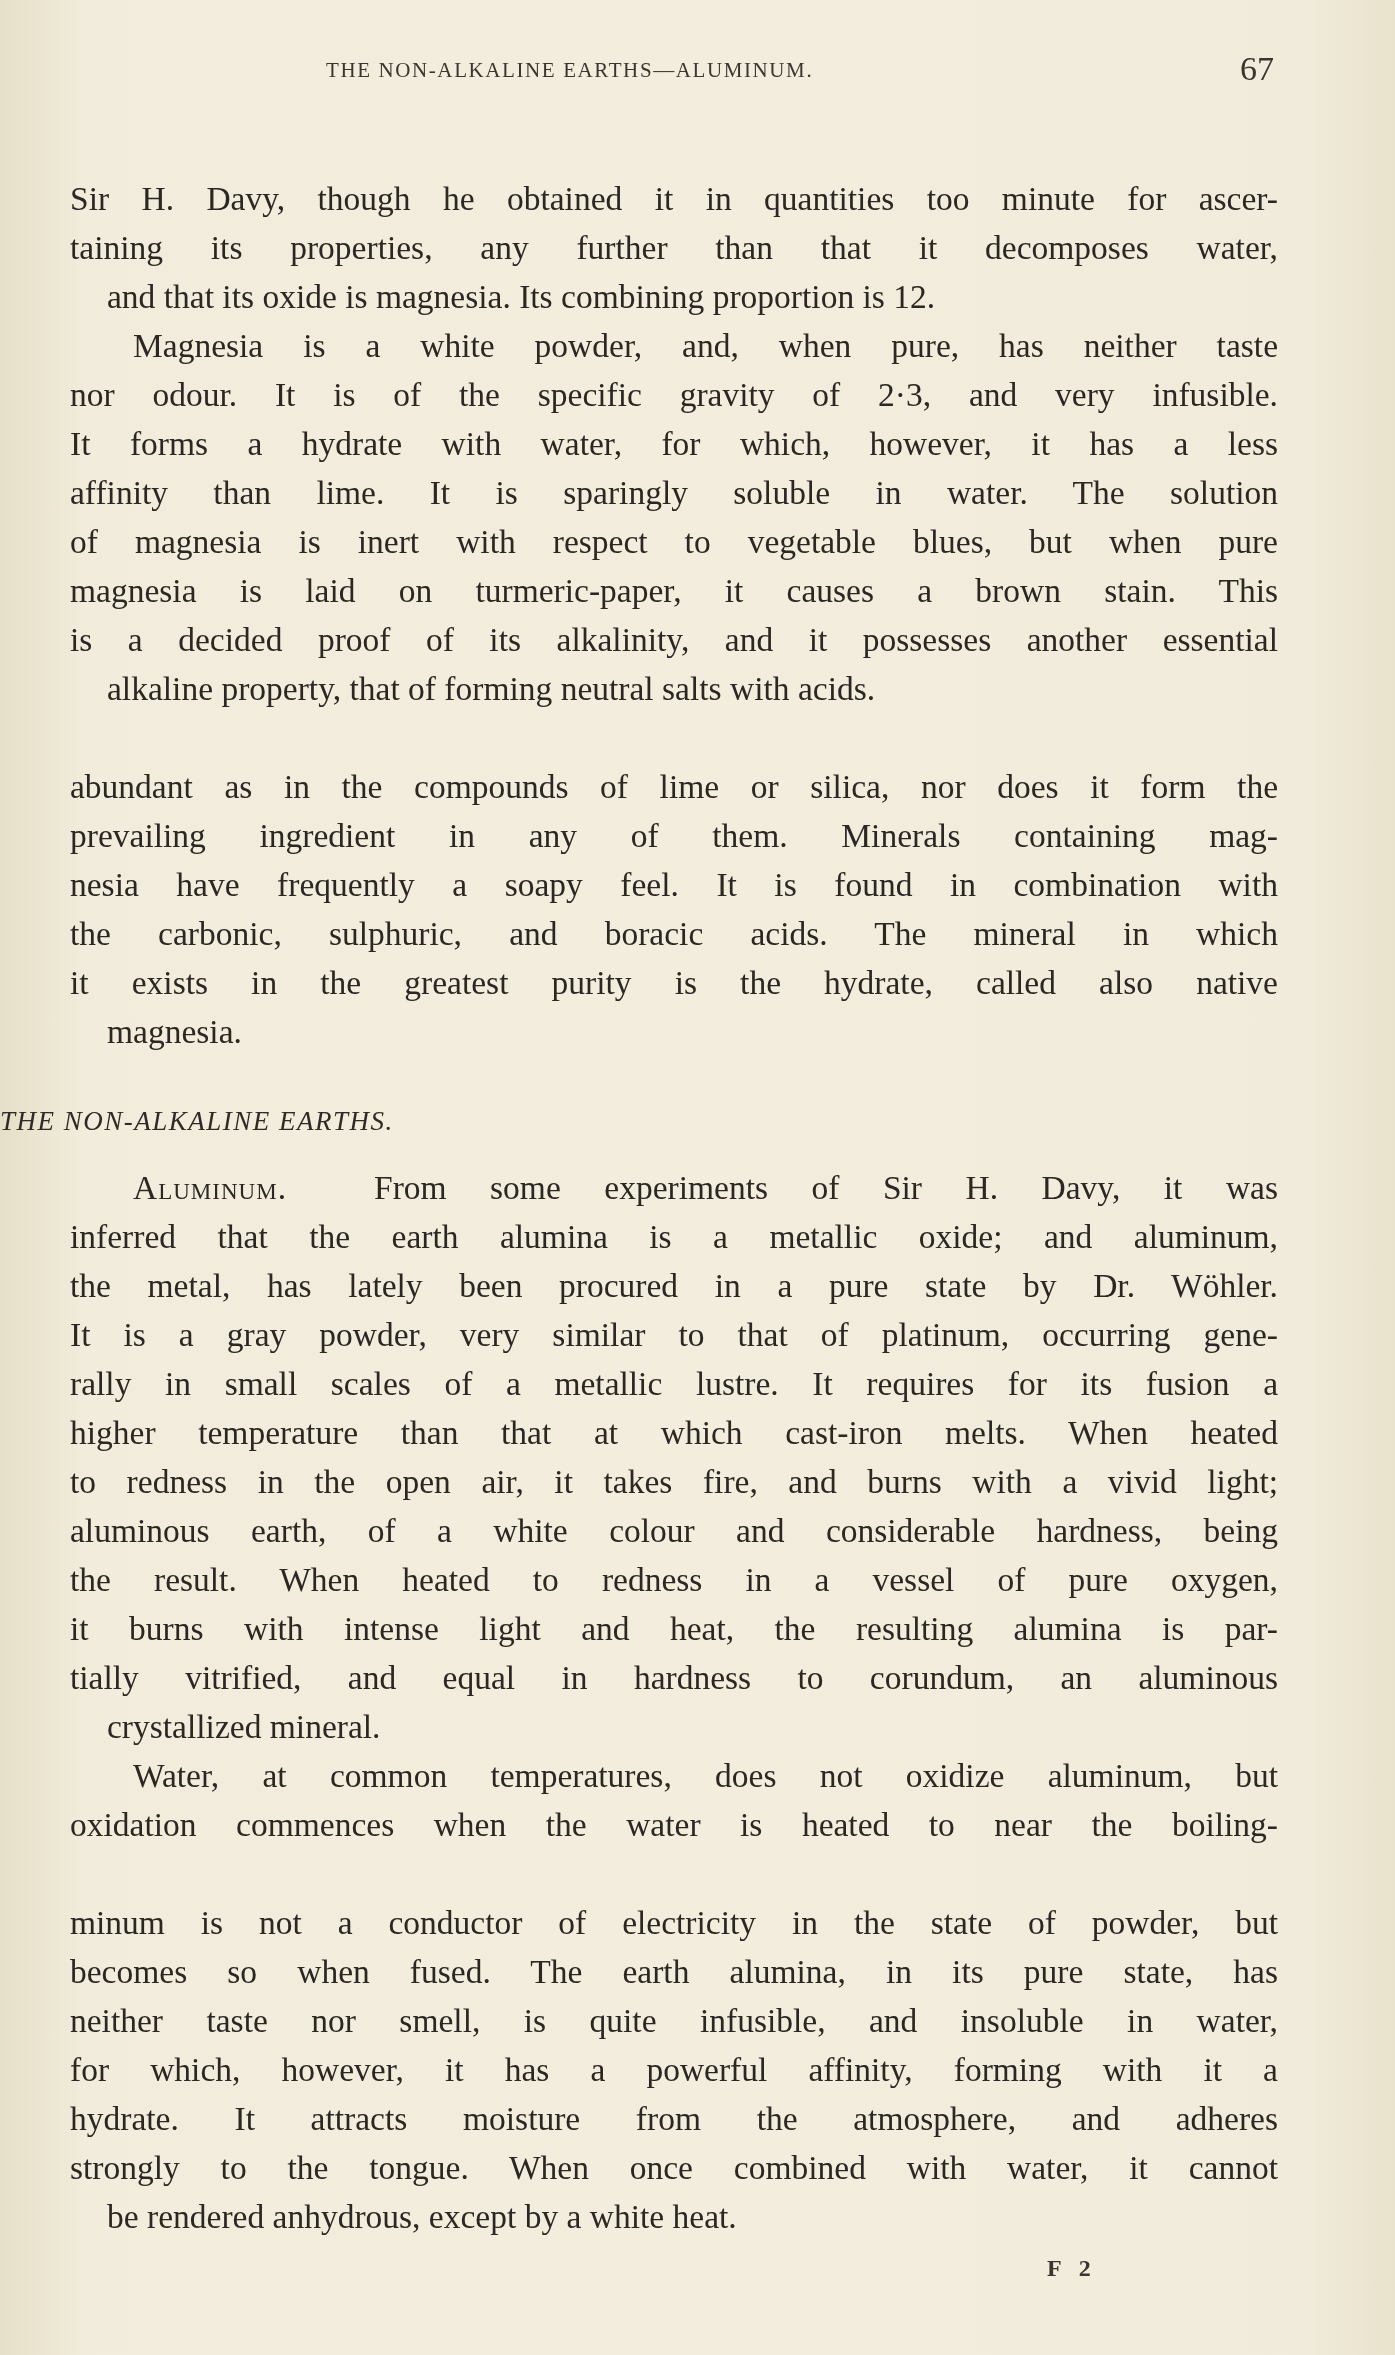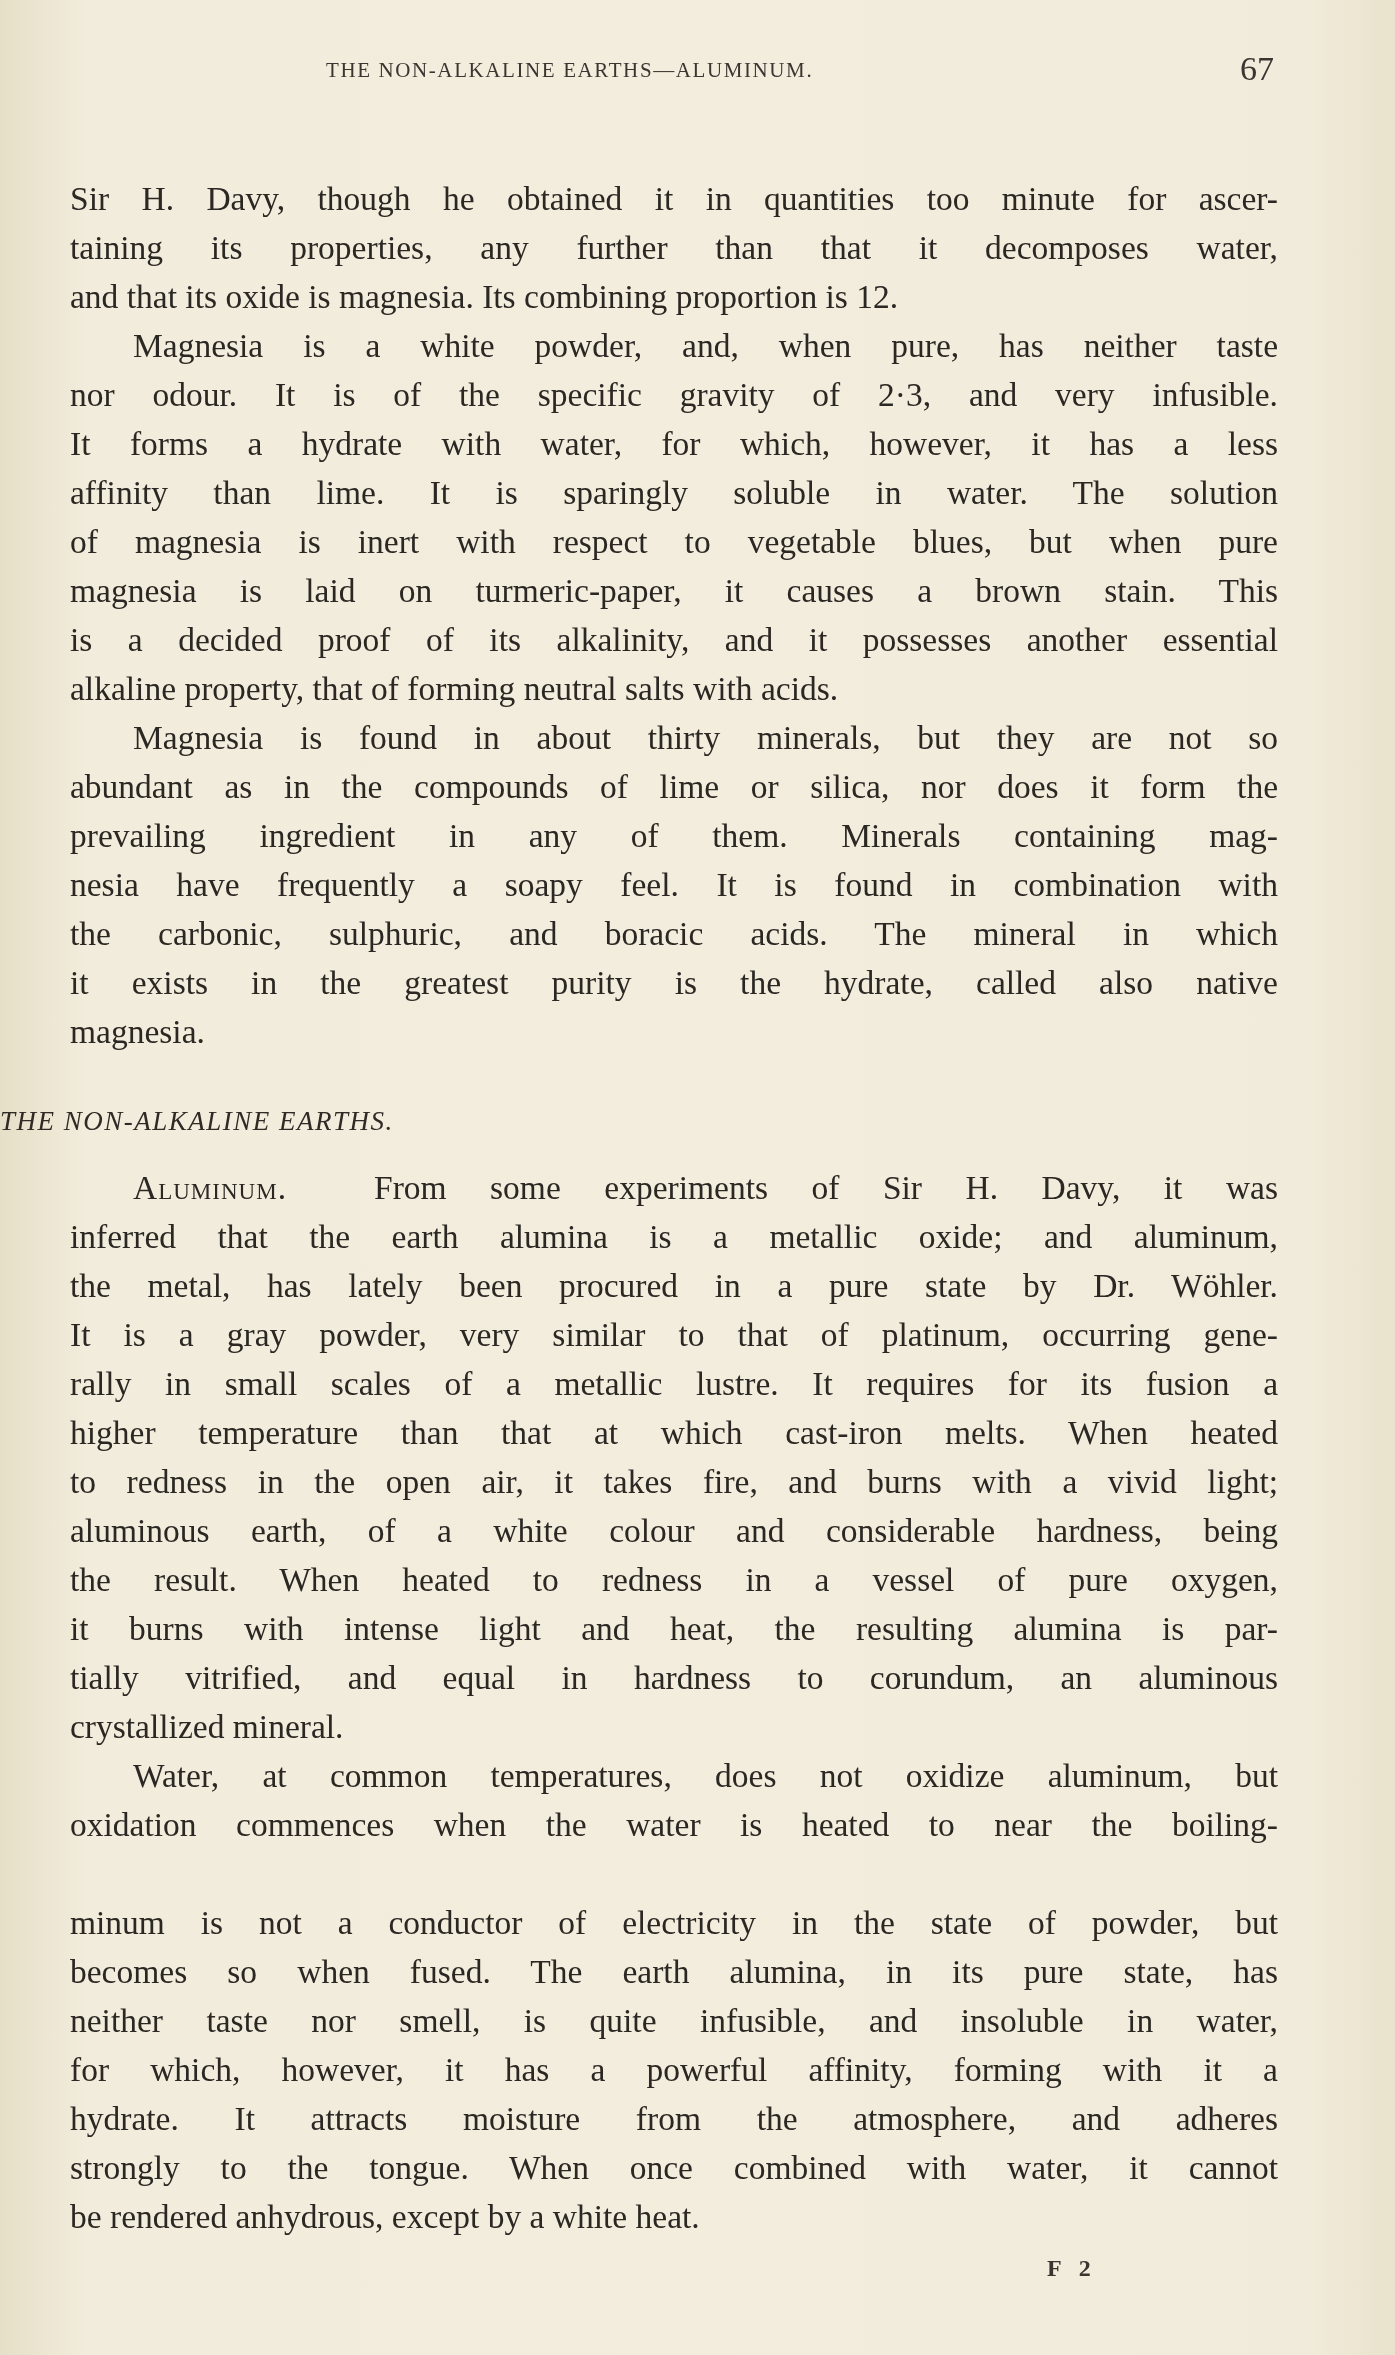--- a/index.html
+++ b/index.html
@@ -23,21 +23,21 @@
   .page-number {
     position: absolute; left: 1240px; top: 0px; font-size: 34px; color: #3a3530;
   }
   .line {
     position: absolute; left: 70px; width: 1208px; height: 44px;
     font-size: 33.5px; line-height: 44px;
     text-align: justify; text-align-last: justify;
     white-space: nowrap;
   }
   .line.indent { left: 133px; width: 1145px; }
-  .line.last { text-align-last: left; }
+  .line.last { text-align-last: left; margin-left: 37px; }
   .sc { font-variant: small-caps; letter-spacing: 1px; }
   .section-heading {
     position: absolute; left: 0; width: 1395px; top: 1100px;
     text-align: left; font-style: italic; font-size: 27px; letter-spacing: 1.5px;
     text-transform: uppercase; color: #2f2a25; margin-top: 6px;
   }
   .signature {
     position: absolute; left: 1047px; top: 2255px; font-size: 24px; font-weight: bold;
     letter-spacing: 6px; color: #3a3530;
   }
@@ -58,21 +58,20 @@
 
   <div class="line indent" style="top:324px">Magnesia is a white powder, and, when pure, has neither taste</div>
   <div class="line" style="top:373px">nor odour.  It is of the specific gravity of 2·3, and very infusible.</div>
   <div class="line" style="top:422px">It forms a hydrate with water, for which, however, it has a less</div>
   <div class="line" style="top:471px">affinity than lime.  It is sparingly soluble in water.  The solution</div>
   <div class="line" style="top:520px">of magnesia is inert with respect to vegetable blues, but when pure</div>
   <div class="line" style="top:569px">magnesia is laid on turmeric-paper, it causes a brown stain.  This</div>
   <div class="line" style="top:618px">is a decided proof of its alkalinity, and it possesses another essential</div>
   <div class="line last" style="top:667px">alkaline property, that of forming neutral salts with acids.</div>
 
-  <div class="line indent" style="top:716px">Magnesia is found in about thirty minerals, but they are not so</div>
   <div class="line" style="top:765px">abundant as in the compounds of lime or silica, nor does it form the</div>
   <div class="line" style="top:814px">prevailing ingredient in any of them.  Minerals containing mag-</div>
   <div class="line" style="top:863px">nesia have frequently a soapy feel.  It is found in combination with</div>
   <div class="line" style="top:912px">the carbonic, sulphuric, and boracic acids.  The mineral in which</div>
   <div class="line" style="top:961px">it exists in the greatest purity is the hydrate, called also native</div>
   <div class="line last" style="top:1010px">magnesia.</div>
 
   <div class="section-heading">The Non-alkaline Earths.</div>
 
   <div class="line indent" style="top:1166px"><span class="sc">Aluminum.</span>&nbsp;&nbsp;<span>From some experiments of Sir H. Davy, it was</span></div>

